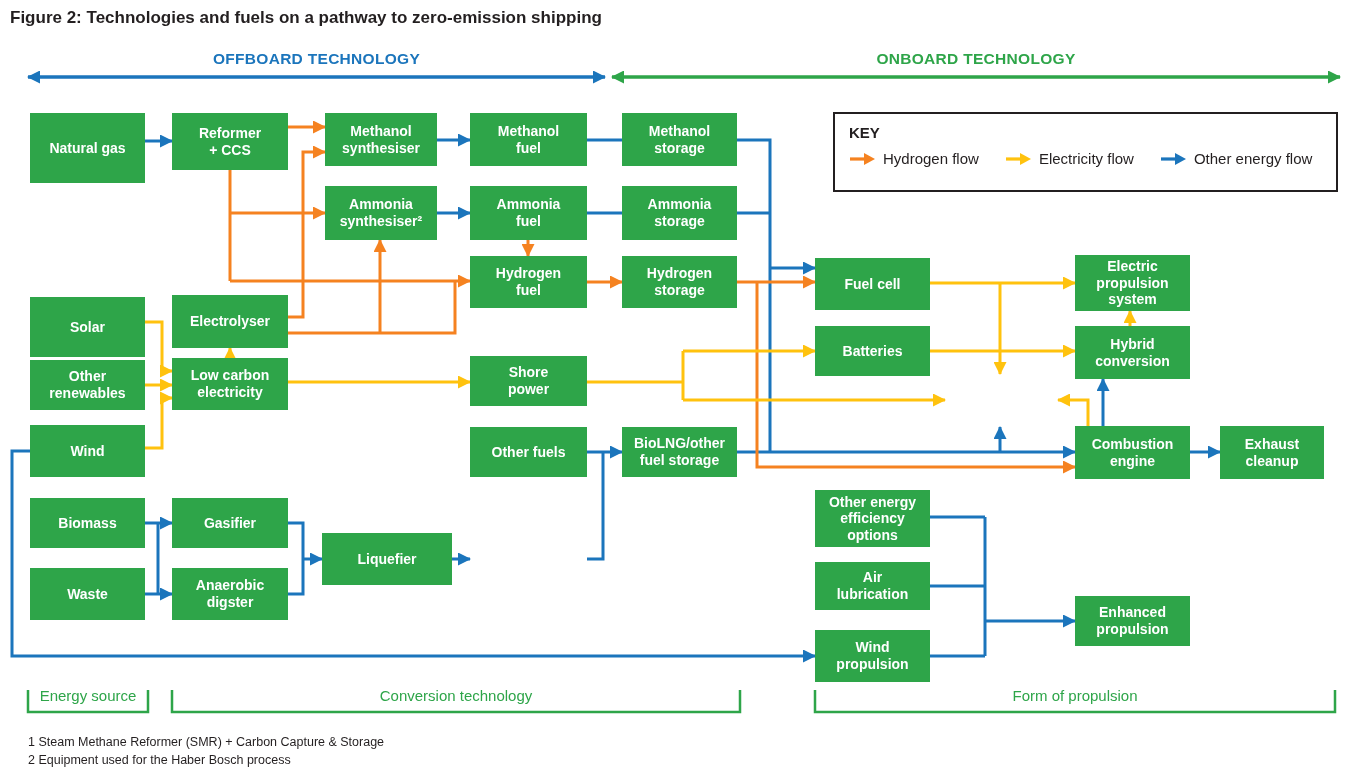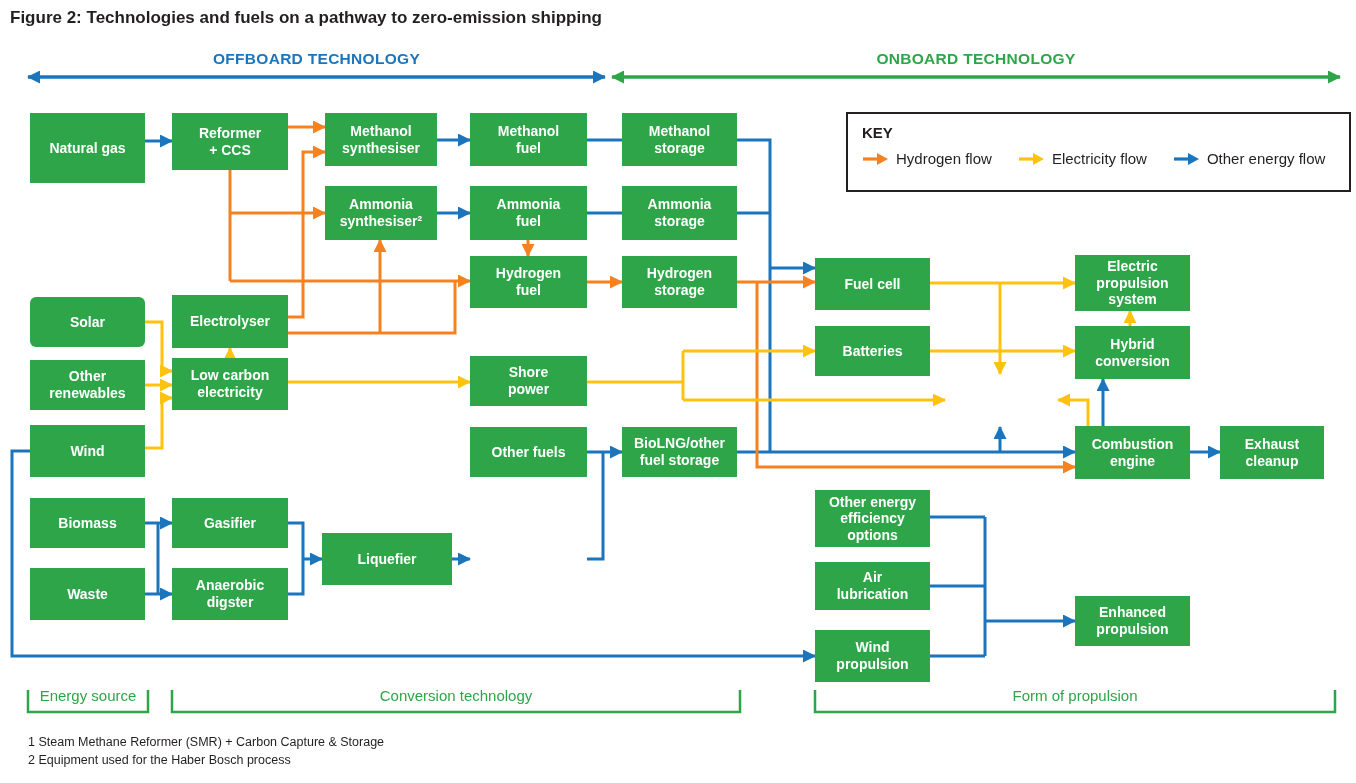--- a/index.html
+++ b/index.html
@@ -6,21 +6,21 @@
   #stage{position:relative;width:1356px;height:783px;background:#ffffff;overflow:hidden;
          font-family:"Liberation Sans", sans-serif;}
   #diagram-svg{position:absolute;left:0;top:0;width:1356px;height:783px;}
   .figure-title{position:absolute;left:10px;top:8px;font-size:17px;font-weight:bold;color:#231F20;}
   .section-label{position:absolute;top:50px;font-size:15.5px;font-weight:bold;text-align:center;letter-spacing:.3px;}
   #offboard-label{left:28px;width:577px;color:#1B75BC;}
   #onboard-label{left:612px;width:728px;color:#2EA549;}
   .node{position:absolute;background:#2EA549;color:#ffffff;display:flex;align-items:center;justify-content:center;
         text-align:center;font-size:14px;font-weight:bold;line-height:1.18;white-space:pre-line;}
   #key-box{position:absolute;left:833px;top:112px;width:505px;height:80px;border:2px solid #231F20;
-           box-sizing:border-box;background:#ffffff;padding:10px 14px;margin-left:13px;}
+           box-sizing:border-box;background:#ffffff;padding:10px 14px;}
   .key-title{font-size:15px;font-weight:bold;color:#231F20;}
   .key-items{display:flex;gap:26px;margin-top:9px;align-items:flex-start;}
   .legend-item{display:flex;align-items:center;gap:7px;font-size:15px;color:#231F20;}
   .legend-arrow{display:inline-block;width:27px;height:14px;}
   .bracket-label{position:absolute;top:688px;text-align:center;font-size:15px;color:#2EA549;line-height:1;}
   .footnotes{position:absolute;left:28px;top:733px;font-size:12.5px;color:#231F20;line-height:1.45;}
 </style>
 </head>
 <body>
 
@@ -150,21 +150,21 @@
     <div class="node" style="left: 325px; top: 186px; width: 112px; height: 54px;">Ammonia
 synthesiser²</div>
     <div class="node" style="left: 470px; top: 186px; width: 117px; height: 54px;">Ammonia
 fuel</div>
     <div class="node" style="left: 622px; top: 186px; width: 115px; height: 54px;">Ammonia
 storage</div>
     <div class="node" style="left: 470px; top: 256px; width: 117px; height: 52px;">Hydrogen
 fuel</div>
     <div class="node" style="left: 622px; top: 256px; width: 115px; height: 52px;">Hydrogen
 storage</div>
-    <div class="node" style="left: 30px; top: 297px; width: 115px; height: 50px; border-radius: 6px;">Solar</div>
+    <div class="node" style="left: 30px; top: 297px; width: 115px; height: 60px;">Solar</div>
     <div class="node" style="left: 172px; top: 295px; width: 116px; height: 53px;">Electrolyser</div>
     <div class="node" style="left: 30px; top: 360px; width: 115px; height: 50px;">Other
 renewables</div>
     <div class="node" style="left: 172px; top: 358px; width: 116px; height: 52px;">Low carbon
 electricity</div>
     <div class="node" style="left: 470px; top: 356px; width: 117px; height: 50px;">Shore
 power</div>
     <div class="node" style="left: 30px; top: 425px; width: 115px; height: 52px;">Wind</div>
     <div class="node" style="left: 470px; top: 427px; width: 117px; height: 50px;">Other fuels</div>
     <div class="node" style="left: 622px; top: 427px; width: 115px; height: 50px;">BioLNG/other

